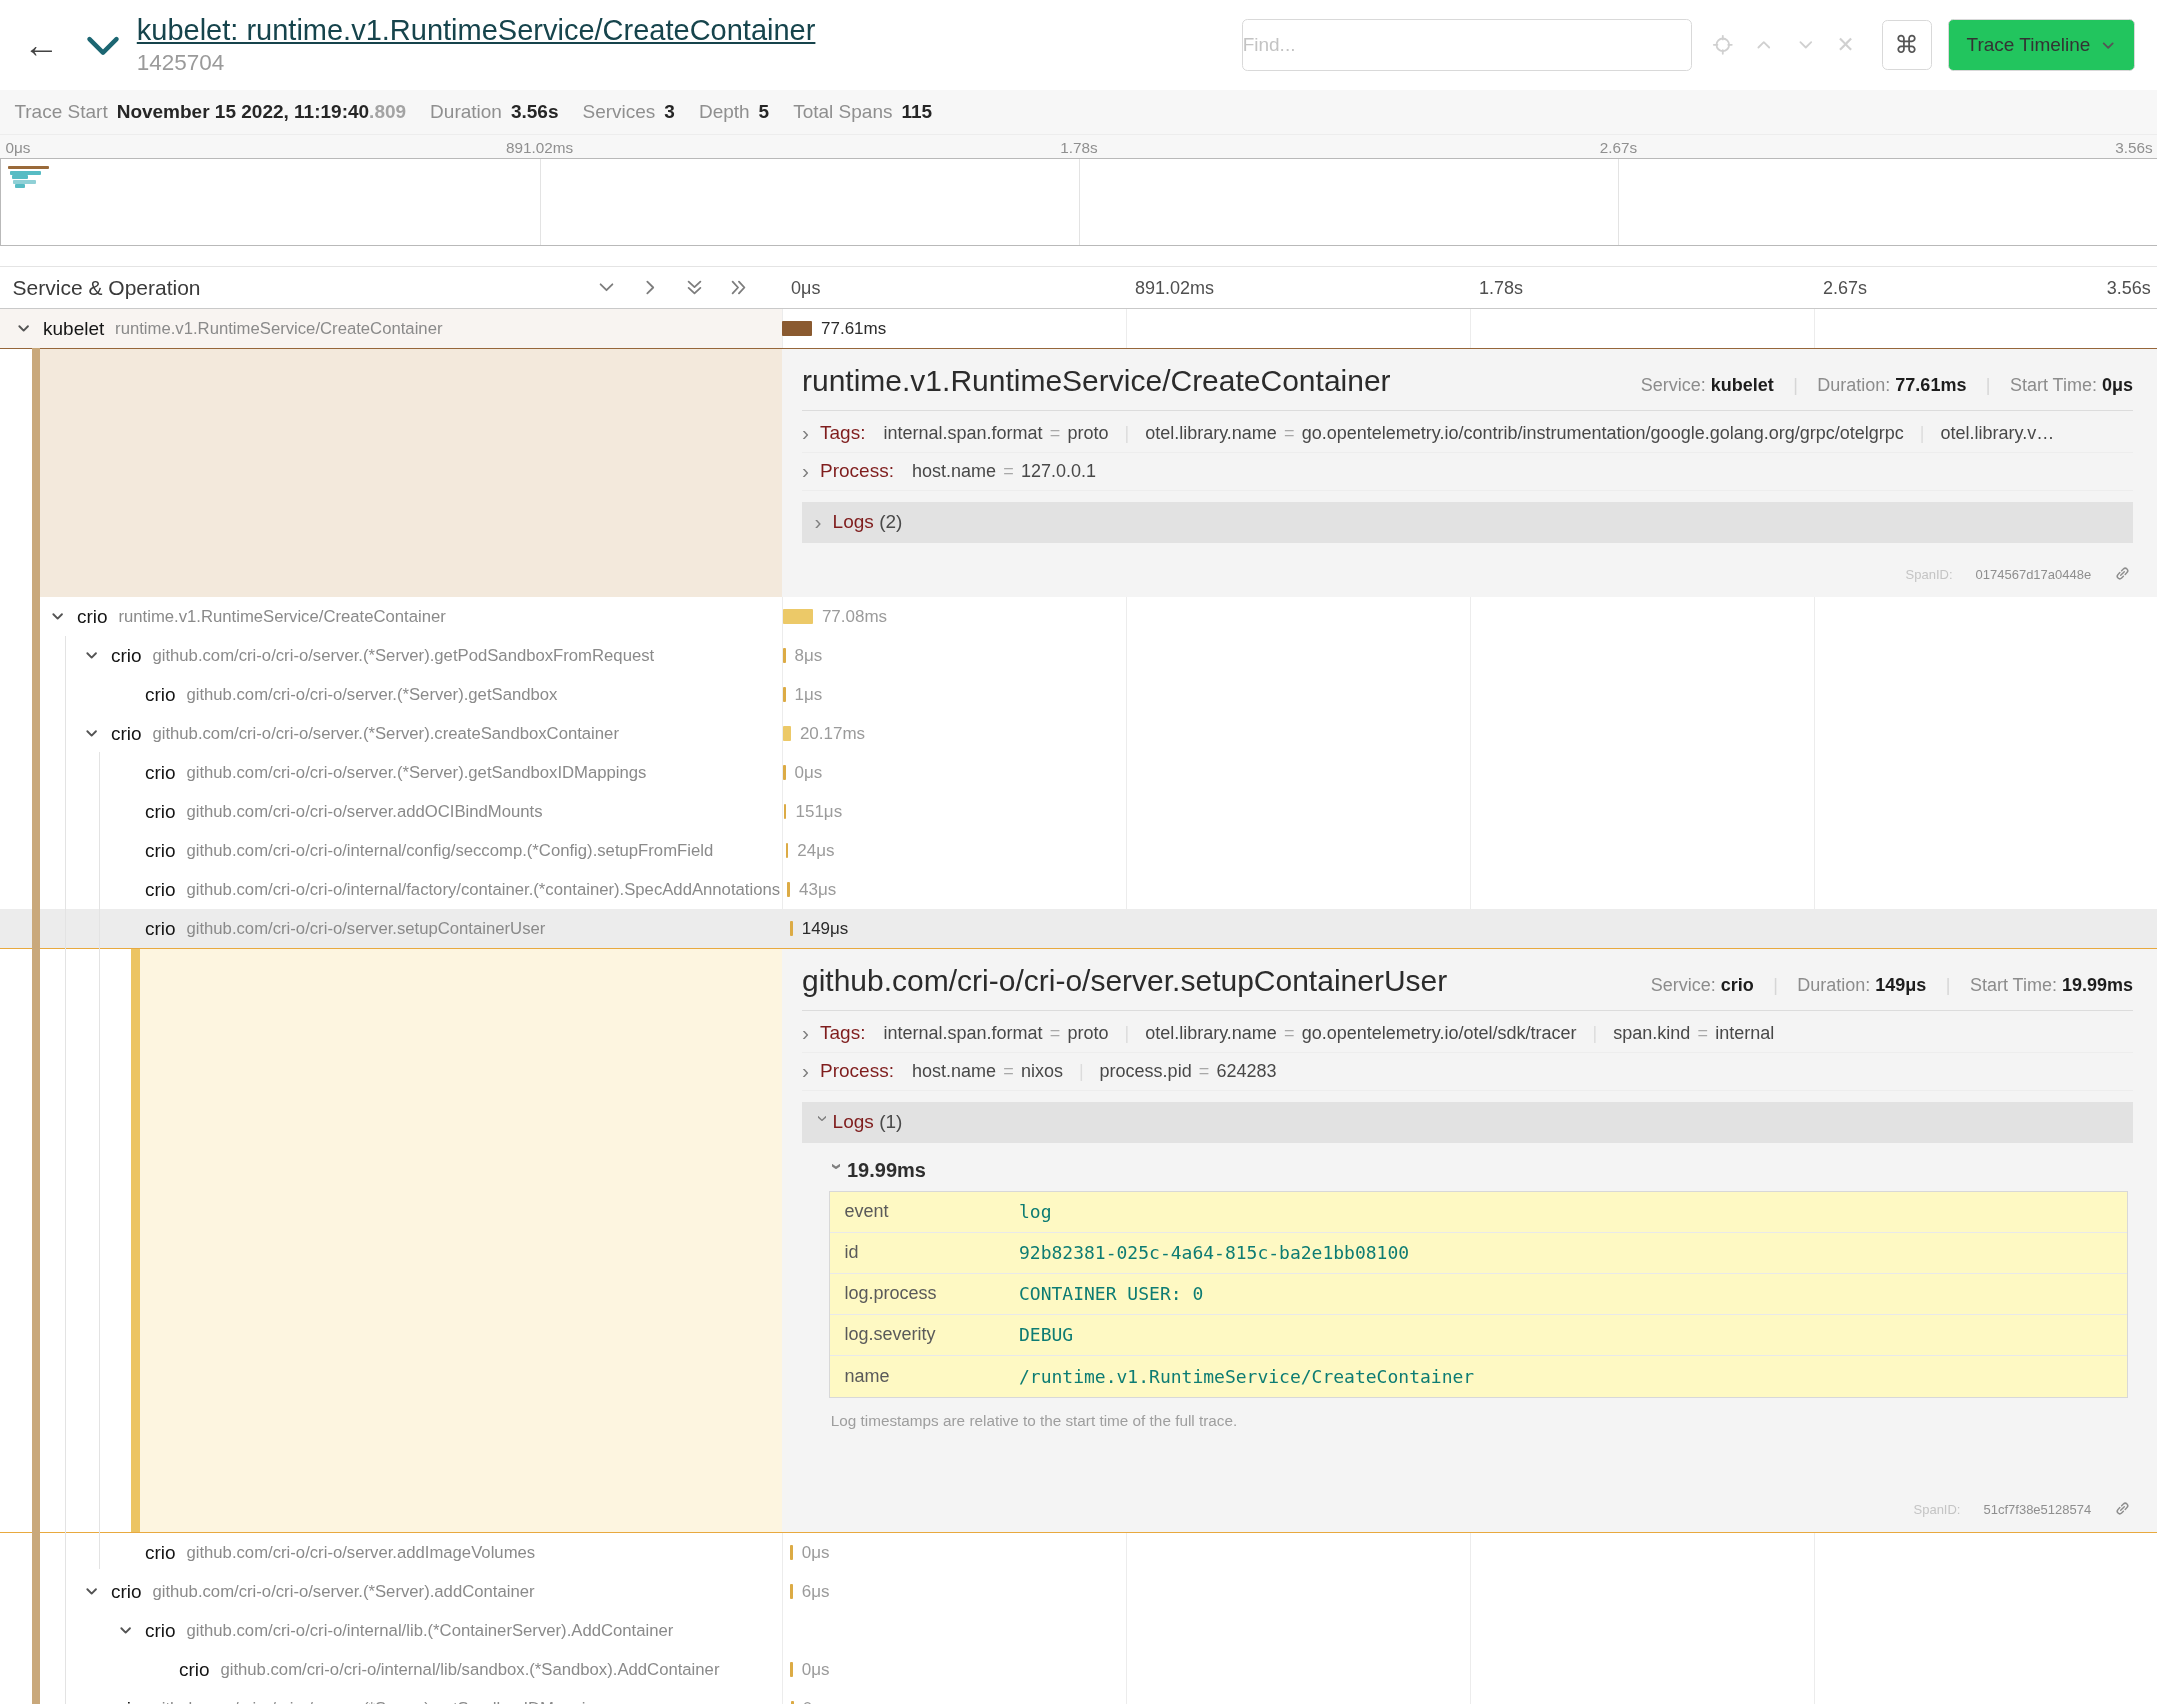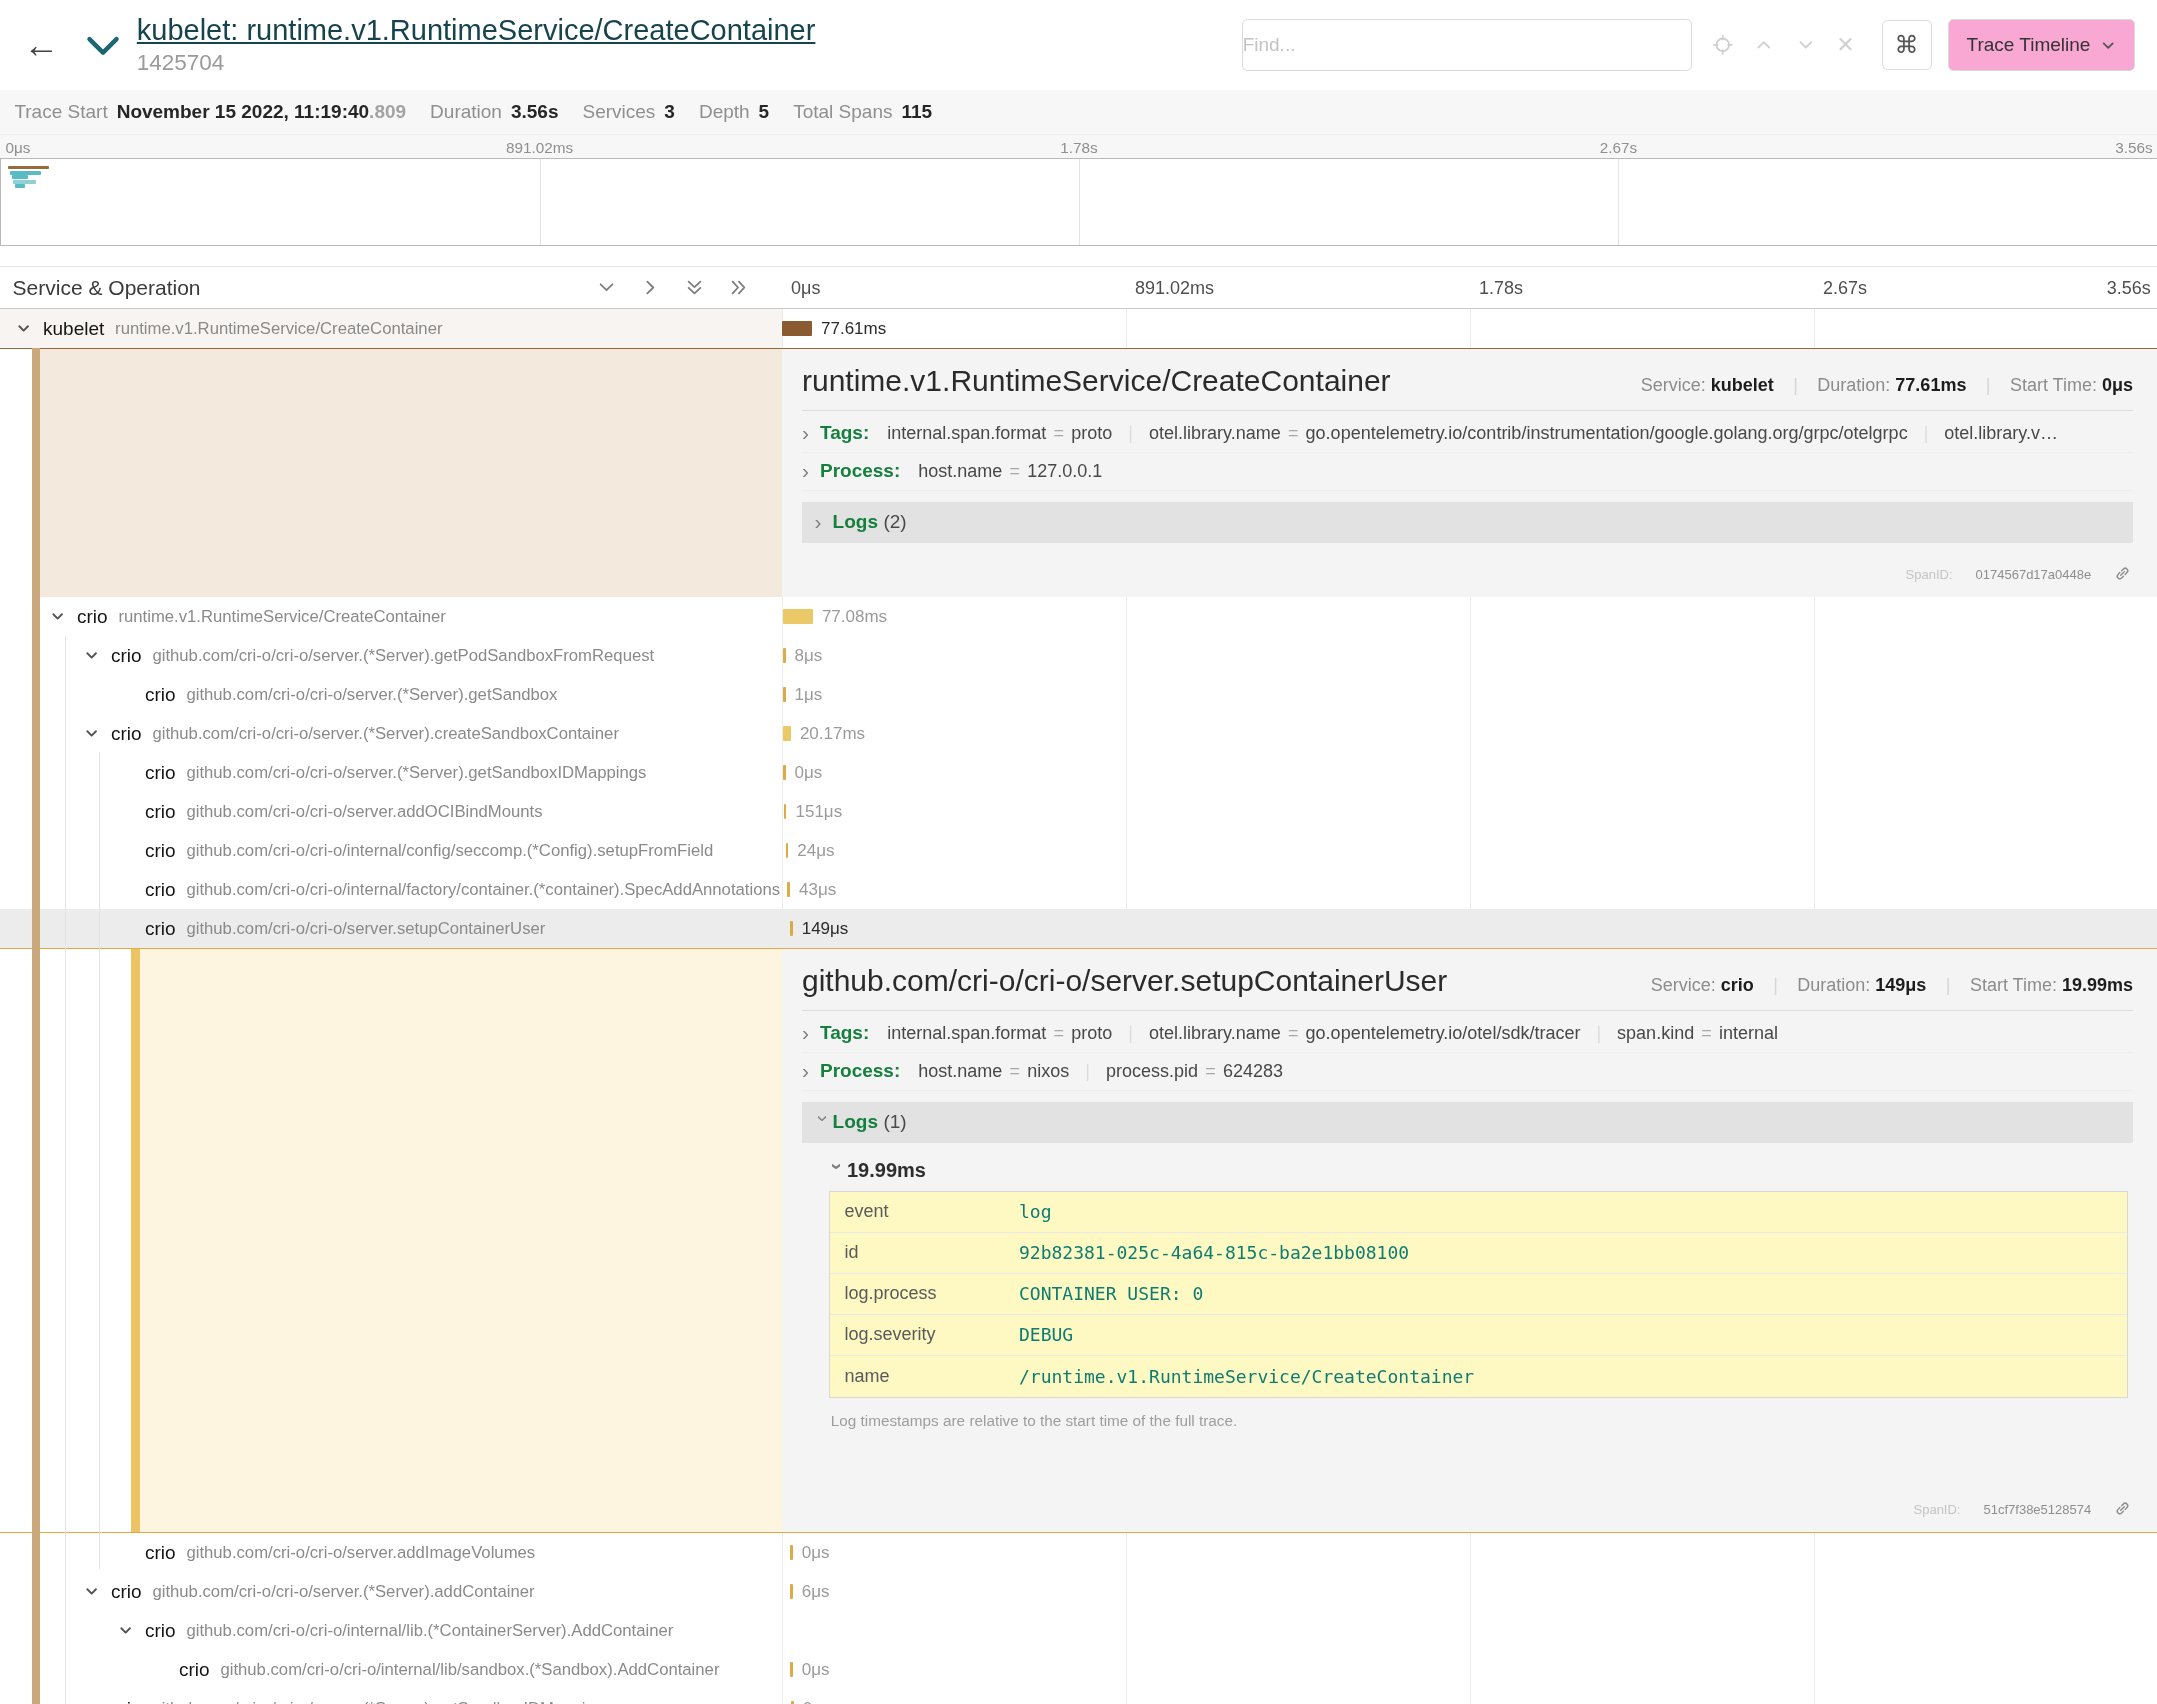--- a/index.html
+++ b/index.html
@@ -16,21 +16,21 @@
   .trace-title{font-size:29px;color:#16444c;text-decoration:underline;cursor:pointer;white-space:nowrap}
   .trace-id{font-size:22.5px;color:#9a9a9a;margin-top:2.7px}
   .head-right{margin-left:auto;display:flex;align-items:center}
   .find{width:450px;height:52px;border:0.9px solid #d9d9d9;border-radius:5.4px;font-size:19px;padding:0 0;color:#444;outline:none;font-family:"Liberation Sans",sans-serif}
   .find::placeholder{color:#c3c3c3}
   .hicon{margin-left:20px;display:flex;align-items:center;color:#d0d0d0;cursor:pointer}
   .hicon svg{width:21.6px;height:21.6px}
   .hicon svg *{fill:none;stroke:#d0d0d0;stroke-width:2;stroke-linecap:round;stroke-linejoin:round}
   .hicon .xglyph{font-size:21.6px;color:#d0d0d0}
   .kbd-btn{width:50px;height:50px;border:0.9px solid #d9d9d9;border-radius:5.4px;background:#fff;font-size:24px;color:#555;margin-left:27px;cursor:pointer}
-  .view-btn{height:52px;border:0.9px solid #d9d9d9;border-radius:5.4px;background:#f9a8d4;font-size:19px;color:#333;padding:0 18px;margin-left:16px;display:flex;align-items:center;gap:10.8px;cursor:pointer;font-family:"Liberation Sans",sans-serif}
+  .view-btn{height:52px;border:0.9px solid #d9d9d9;border-radius:5.4px;background:#22c55e;font-size:19px;color:#333;padding:0 18px;margin-left:16px;display:flex;align-items:center;gap:10.8px;cursor:pointer;font-family:"Liberation Sans",sans-serif}
   .view-btn svg{width:14.4px;height:14.4px}
   .view-btn svg path{fill:none;stroke:#555;stroke-width:2;stroke-linecap:round;stroke-linejoin:round}
 
   
   .summary{height:45px;background:#f7f7f7;border-bottom:0.9px solid #ededed;display:flex;align-items:center;padding:0 14.4px;font-size:19px;gap:24px;white-space:nowrap}
   .summary .grp .lbl{color:#8f8f8f;margin-right:9px}
   .summary .grp b{color:#262626;font-weight:700}
   .summary .grp .suffix{color:#a3a3a3;font-weight:700}
 
   
@@ -85,21 +85,21 @@
   .ds .d-left::before{content:"";position:absolute;left:131px;width:9px;top:0;bottom:0;background:#ecc463;z-index:1}
   .d-card{flex:1;background:#f4f4f4;padding:14.4px 25px 7.2px 20px;display:flex;flex-direction:column;overflow:hidden}
   .d-head{display:flex;align-items:baseline;border-bottom:0.9px solid #dcdcdc;padding-bottom:12.6px;margin-bottom:3.6px}
   .d-head h2{font-size:30px;font-weight:400;color:#2b2b2b;white-space:nowrap;overflow:hidden}
   .d-meta{margin-left:auto;font-size:18px;white-space:nowrap;color:#8c8c8c}
   .d-meta b{color:#1d1d1d;font-weight:700}
   .m-sep{color:#d6d6d6;margin:0 14.4px}
   .d-row{display:flex;align-items:center;height:38px;font-size:18px;border-bottom:0.9px solid #ededed;overflow:hidden;white-space:nowrap}
   .chev{color:#7f7f7f;font-size:21px;width:18px;flex:none;display:inline-block}
   .chev.down{transform:rotate(90deg);transform-origin:45% 55%}
-  .d-lbl{font-size:19px;font-weight:700;color:#15803d;margin-right:18px}
+  .d-lbl{font-size:19px;font-weight:400;color:#7f1d1d;margin-right:18px}
   .kv .k{color:#484848}
   .kv .eq{color:#a8a8a8;margin:0 7.2px}
   .kv .vv{color:#484848}
   .vsep{color:#dcdcdc;margin:0 16px}
   .d-band{background:#e2e2e2;height:41px;flex:none;display:flex;align-items:center;padding:0 12.6px;font-size:19px;margin-top:10.8px;cursor:pointer}
   .d-band .d-lbl{margin-right:5.4px}
   .d-band .count{color:#4a4a4a}
   .logs-body{padding:7.2px 5.4px 0 27px}
   .log-entry-hd{display:flex;align-items:center;font-size:20px;font-weight:700;color:#2e2e2e;height:41px;cursor:pointer}
   .log-table{border:0.9px solid #d8d8d8;background:#fef9c3}

